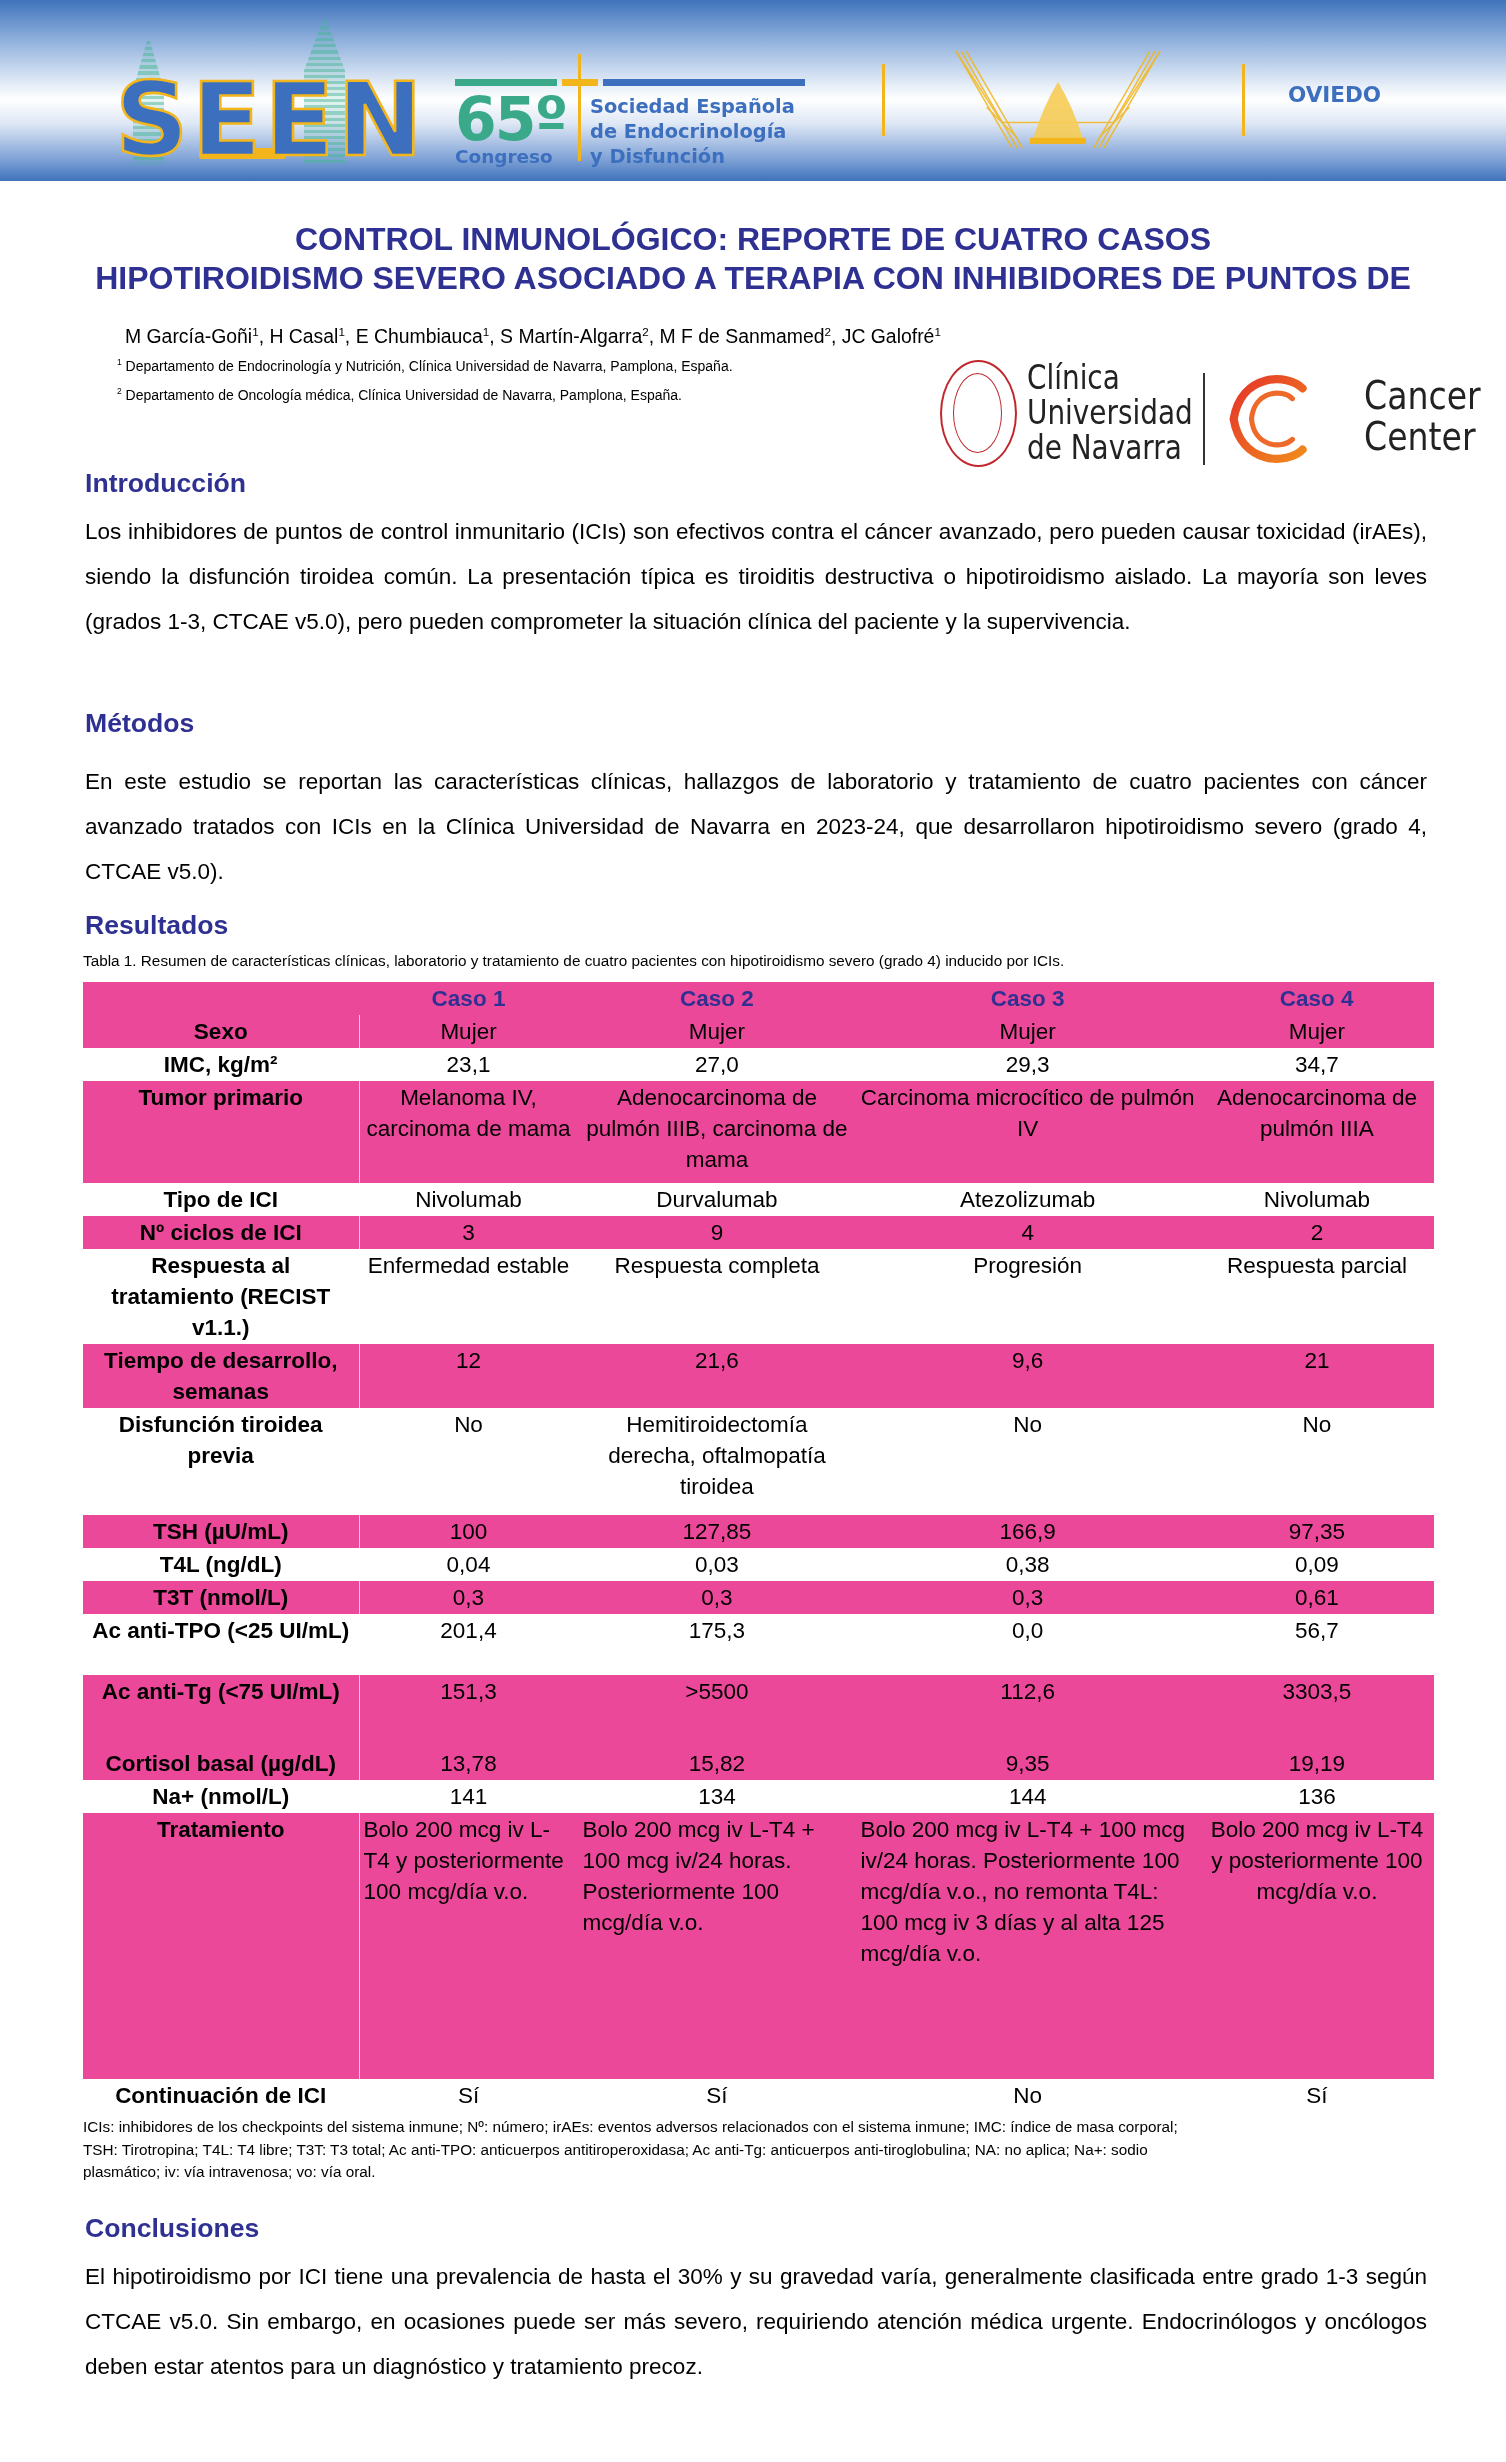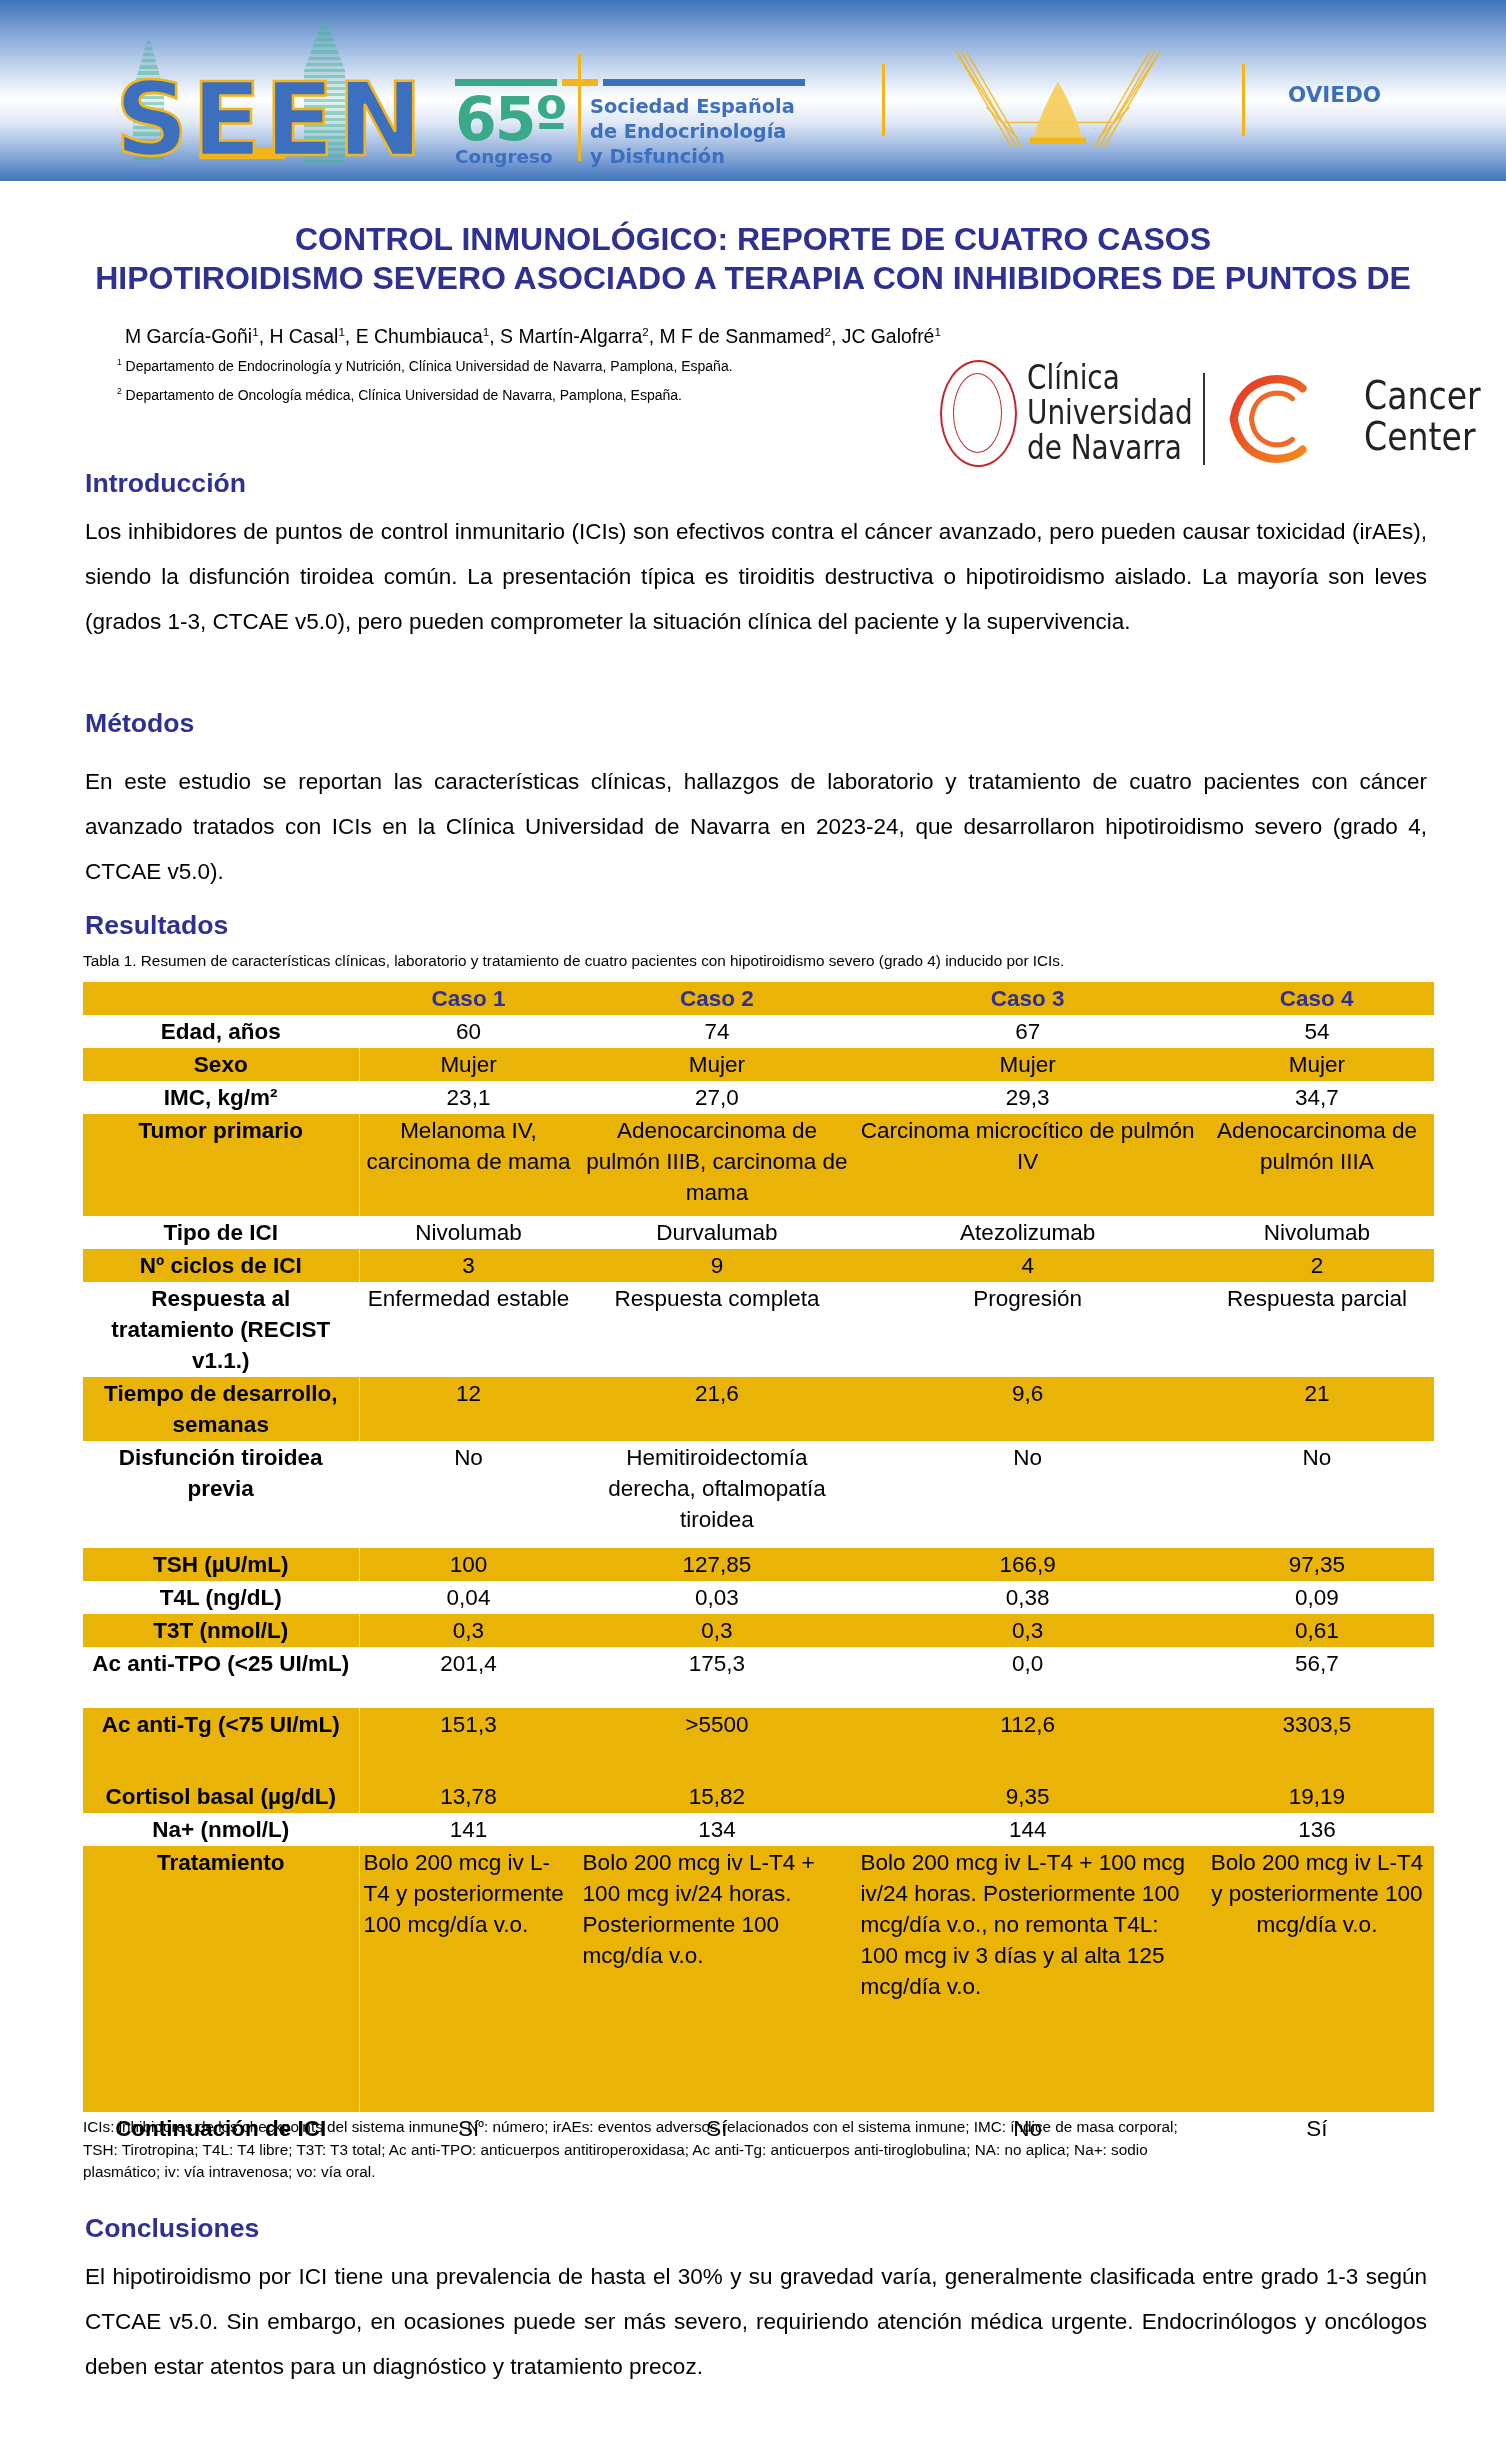--- a/index.html
+++ b/index.html
@@ -61,21 +61,21 @@
   .caption { position: absolute; left: 83px; top: 952px; font-size: 15.3px; }
 
   
   table.t1 {
     position: absolute; left: 83px; top: 982px; width: 1351px; border-collapse: collapse;
     font-size: 22.5px; line-height: 31px;
   }
   table.t1 td, table.t1 th { text-align: center; vertical-align: top; padding: 1px 4.1px; font-weight: normal; }
   table.t1 th.case { color: #2f3192; font-weight: bold; }
   table.t1 td.lbl { font-weight: bold; width: 276px; }
-  table.t1 tr.g td, table.t1 tr.g th { background: #eab308; }
+  table.t1 tr.g td, table.t1 tr.g th { background: #ec4899; }
   table.t1 td.left { text-align: left; }
   table.t1 td + td { border-left: 0.5px solid rgba(255,255,255,0.0); }
   table.t1 tr.g td:nth-child(2) { border-left: 1px solid #dadada; }
   .it { font-style: italic; }
 
   .footnote { position: absolute; left: 83px; top: 2116px; width: 1111px; font-size: 15.3px; line-height: 22.5px; }
 </style>
 </head>
 <body>
 
@@ -171,27 +171,20 @@
   <thead>
     <tr class="g">
       <th></th>
       <th class="case">Caso 1</th>
       <th class="case">Caso 2</th>
       <th class="case">Caso 3</th>
       <th class="case">Caso 4</th>
     </tr>
   </thead>
   <tbody id="tbody">
-      <tr>
-        <td class="lbl">Edad, años</td>
-        <td>60</td>
-        <td>74</td>
-        <td>67</td>
-        <td>54</td>
-      </tr>
       <tr class="g">
         <td class="lbl">Sexo</td>
         <td>Mujer</td>
         <td>Mujer</td>
         <td>Mujer</td>
         <td>Mujer</td>
       </tr>
       <tr>
         <td class="lbl">IMC, kg/m²</td>
         <td>23,1</td>

